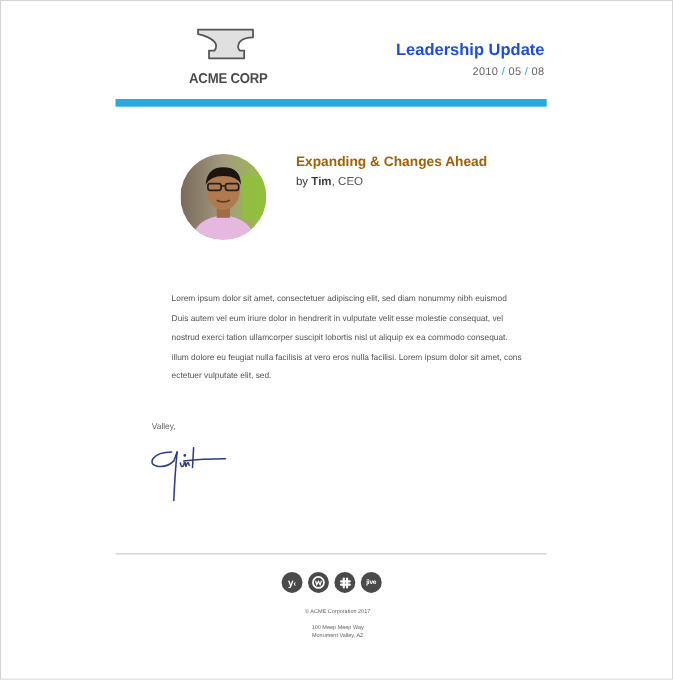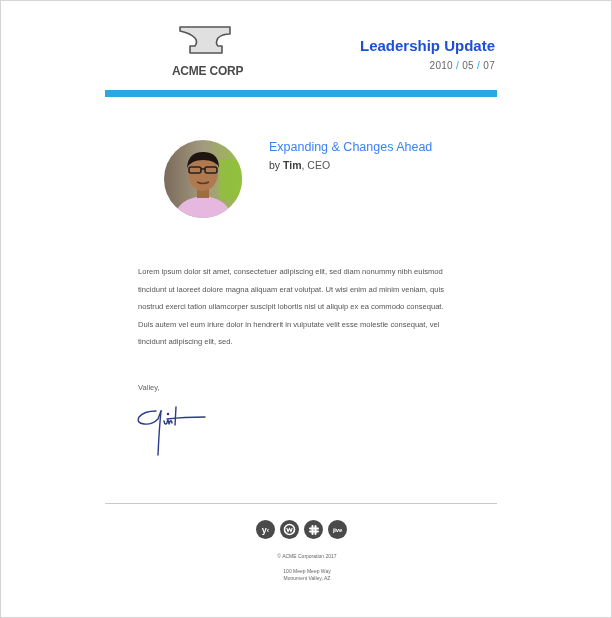--- a/index.html
+++ b/index.html
@@ -12,25 +12,25 @@
   .logo-text { font-family: "Liberation Sans", sans-serif; font-weight: bold; font-size: 13px; color: #4a4a4a; letter-spacing: -0.2px; margin-top: 8px; display: block; transform: scaleX(0.92); transform-origin: center; white-space: nowrap; }
 
   .title { position: absolute; right: 116px; top: 36px; font-size: 15px; font-weight: bold; color: #1d4ed8; white-space: nowrap; }
   .date { position: absolute; right: 116px; top: 59px; font-size: 10px; color: #666; white-space: nowrap; letter-spacing: 0.3px; }
   .date .sep { color: #29a9e0; }
 
   .bar { position: absolute; left: 104px; top: 89px; width: 392px; height: 7px; }
 
   .avatar { position: absolute; left: 163px; top: 139px; width: 78px; height: 78px; border-radius: 50%; overflow: hidden; }
 
-  .article-title { position: absolute; left: 268px; top: 139px; font-size: 12.5px; font-weight: normal; color: #3b82f6; white-space: nowrap; }
+  .article-title { position: absolute; left: 268px; top: 139px; font-size: 12.5px; font-weight: bold; color: #a16207; white-space: nowrap; }
   .byline { position: absolute; left: 268px; top: 158px; font-size: 10.5px; color: #555; white-space: nowrap; }
   .byline b { color: #3d3d3d; }
 
-  .body-text { position: absolute; left: 137px; top: 262px; width: 340px; font-size: 7.6px; line-height: 17.6px; color: #555; }
+  .body-text { position: absolute; left: 155px; top: 262px; width: 340px; font-size: 7.6px; line-height: 17.6px; color: #555; }
   .body-text p { white-space: nowrap; }
 
   .thanks { position: absolute; left: 137px; top: 382px; font-size: 7.6px; color: #666; }
   .signature { position: absolute; left: 133px; top: 402px; }
 
   .divider { position: absolute; left: 104px; top: 502px; width: 392px; height: 1px; }
 
   .social { position: absolute; left: 255px; top: 519px; display: flex; gap: 5px; }
   .social-icon { width: 19px; height: 19px; border-radius: 50%; display: flex; align-items: center; justify-content: center; color: #fff; font-weight: bold; cursor: pointer; }
 
@@ -48,21 +48,21 @@
     </svg>
     <span class="logo-text">ACME CORP</span>
   </div>
 
   <div class="title">Leadership Update</div>
   <div class="date">
     <span>2010</span>
     <span class="sep" style="color: rgb(41, 169, 224);">/</span>
     <span>05</span>
     <span class="sep" style="color: rgb(41, 169, 224);">/</span>
-    <span>07</span>
+    <span>08</span>
   </div>
 
   <div class="bar" id="accent-bar" style="background: rgb(41, 169, 224);"></div>
 
   <div class="avatar">
     <svg width="78" height="78" viewBox="0 0 78 78">
       <defs>
         <linearGradient id="bg" x1="0" y1="0" x2="1" y2="0">
           <stop offset="0" stop-color="#7a6a5a"></stop>
           <stop offset="0.5" stop-color="#a39a80"></stop>
@@ -83,24 +83,24 @@
   </div>
 
   <div class="article-title">Expanding &amp; Changes Ahead</div>
   <div class="byline">
     <span style="font-weight:normal;color:#3d3d3d">by</span>
     <b>Tim</b><span>, CEO</span>
   </div>
 
   <div class="body-text">
     <p>Lorem ipsum dolor sit amet, consectetuer adipiscing elit, sed diam nonummy nibh euismod</p>
-    <p>tincidunt ut laoreet dolore magna aliquam erat volutpat. Ut wisi enim ad minim veniam, quis</p>
+    <p>Duis autem vel eum iriure dolor in hendrerit in vulputate velit esse molestie consequat, vel</p>
     <p>nostrud exerci tation ullamcorper suscipit lobortis nisl ut aliquip ex ea commodo consequat.</p>
-    <p>Duis autem vel eum iriure dolor in hendrerit in vulputate velit esse molestie consequat, vel</p>
-    <p>tincidunt adipiscing elit, sed.</p>
+    <p>illum dolore eu feugiat nulla facilisis at vero eros nulla facilisi. Lorem ipsum dolor sit amet, cons</p>
+    <p>ectetuer vulputate elit, sed.</p>
   </div>
 
   <div class="thanks">Valley,</div>
 
   <div class="signature">
     <svg width="80" height="60" viewBox="0 0 80 60">
       <g fill="none" stroke="#2b3a8c" stroke-width="1.4" stroke-linecap="round" stroke-linejoin="round">
         <path d="M22 8 Q10 8 5 14 Q2 20 10 21 Q18 22 24 16 L27 8"></path>
         <path d="M27 8 Q25 28 24 52"></path>
         <path d="M30 18 Q31 23 33 20 Q34 14 35 21 Q37 15 38 20"></path>

